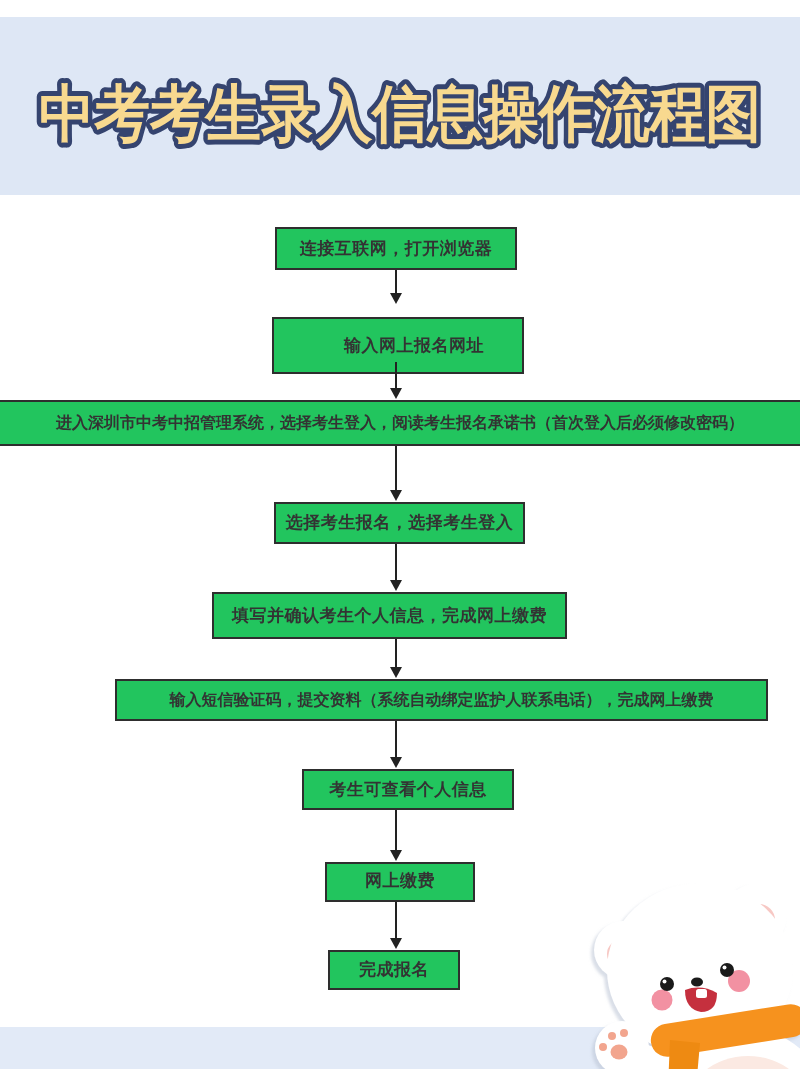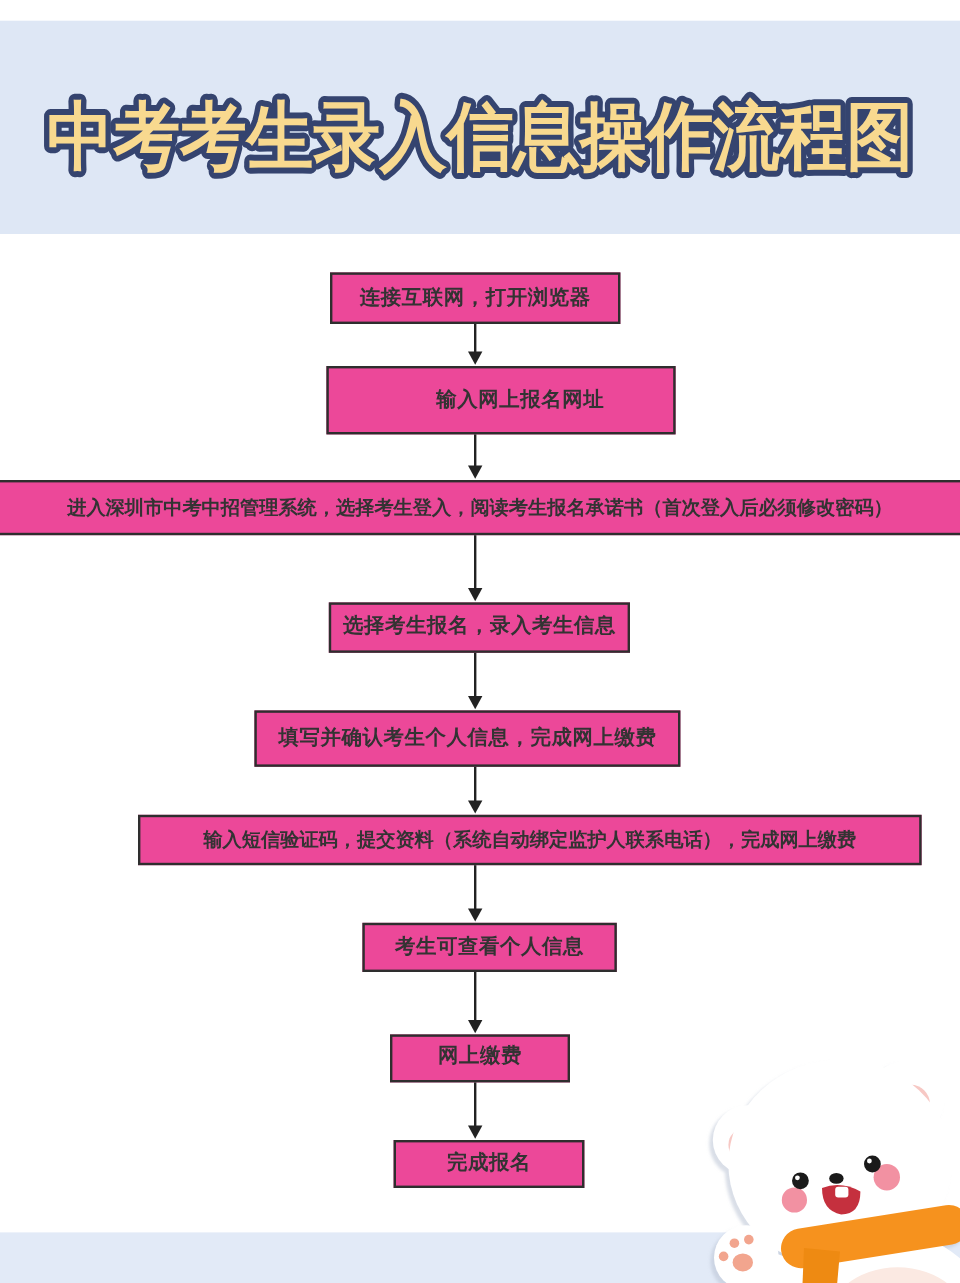--- a/index.html
+++ b/index.html
@@ -31,21 +31,21 @@
     fill: #f8d98f;
     stroke: #35446f;
     stroke-width: 10px;
     stroke-linejoin: round;
     paint-order: stroke fill;
   }
   .flow { position: absolute; left: 0; top: 0; width: 800px; height: 1069px; }
   .node {
     position: absolute;
     border: 2px solid #2e2e2e;
-    background: #ec4899;
+    background: #22c55e;
     display: flex;
     flex-direction: column;
     align-items: center;
     justify-content: center;
     text-align: center;
     color: #333333;
     font-family: "DejaVu Serif", "Liberation Serif", serif;
     font-weight: 600;
     font-size: 17px;
     line-height: 1.25;
@@ -94,32 +94,32 @@
     <text x="400" y="86" text-anchor="middle" textLength="722" lengthAdjust="spacingAndGlyphs" class="title-text">中考考生录入信息操作流程图</text>
   </svg>
 
   <div class="flow">
 
     <div class="node" style="left:275px; top:210px; width:242px; height:43px;">
       <span>连接互联网，打开浏览器</span>
     </div>
     <div class="arrow" style="left:395px; top:253px; height:24px;"></div>
 
-    <div class="node" style="left:272px; top:288px; width:291px; height:57px;padding-left:32px;">
+    <div class="node" style="left:272px; top:300px; width:252px; height:57px;padding-left:32px;">
       <span>输入网上报名网址</span>
     </div>
     <div class="arrow" style="left:395px; top:345px; height:27px;"></div>
 
     <div class="node small-font" style="left:-8px; top:383px; width:816px; height:46px;">
       <span>进入深圳市中考中招管理系统，选择考生登入，阅读考生报名承诺书（首次登入后必须修改密码）</span>
     </div>
     <div class="arrow" style="left:395px; top:429px; height:45px;"></div>
 
     <div class="node" style="left:274px; top:485px; width:251px; height:42px;">
-      <span>选择考生报名，录入考生信息</span>
+      <span>选择考生报名，选择考生登入</span>
     </div>
     <div class="arrow" style="left:395px; top:527px; height:37px;"></div>
 
     <div class="node" style="left:212px; top:575px; width:355px; height:47px;">
       <span>填写并确认考生个人信息，完成网上缴费</span>
     </div>
     <div class="arrow" style="left:395px; top:622px; height:29px;"></div>
 
     <div class="node small-font" style="left:115px; top:662px; width:653px; height:42px;">
       <span>输入短信验证码，提交资料（系统自动绑定监护人联系电话），完成网上缴费</span>
@@ -129,21 +129,21 @@
     <div class="node" style="left:302px; top:752px; width:212px; height:41px;">
       <span>考生可查看个人信息</span>
     </div>
     <div class="arrow" style="left:395px; top:793px; height:41px;"></div>
 
     <div class="node" style="left:325px; top:845px; width:150px; height:40px;font-family:Liberation Mono, monospace;">
       <span>网上缴费</span>
     </div>
     <div class="arrow" style="left:395px; top:885px; height:37px;"></div>
 
-    <div class="node" style="left:328px; top:933px; width:159px; height:40px;">
+    <div class="node" style="left:328px; top:933px; width:132px; height:40px;">
       <span>完成报名</span>
     </div>
 
   </div>
 
   <svg class="bear-svg" viewBox="0 0 230 220">
     <g style="filter: drop-shadow(-3px 3px 1.5px rgba(185,195,212,0.55));">
 
       <circle cx="53" cy="84" r="29" fill="#ffffff"></circle>
       <circle cx="51" cy="88" r="14" fill="#f7c8c4"></circle>

